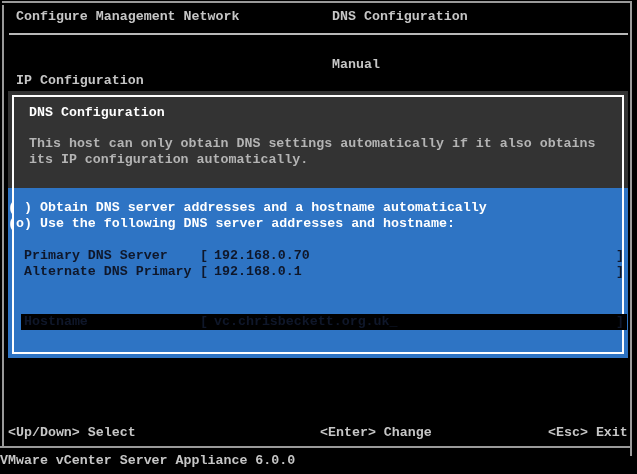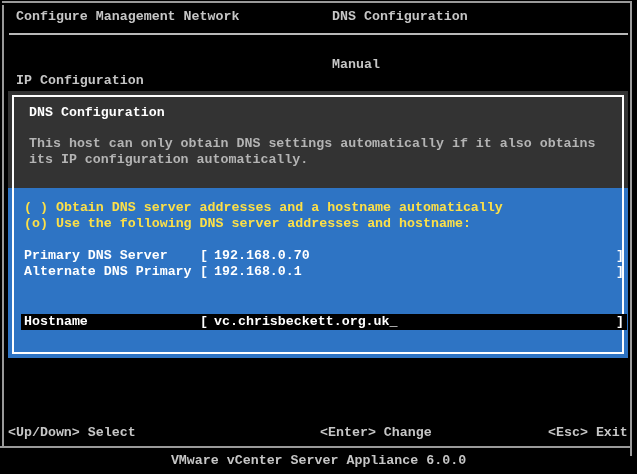--- a/index.html
+++ b/index.html
@@ -12,35 +12,35 @@
   
   .frame-line{position:absolute;background:#9a9a9a;}
   
   .divider{position:absolute;background:#b8b8b8;}
   
   .dialog{position:absolute;left:8px;top:91px;width:620px;height:267px;background:#2e74c4;}
   .dlg-top{position:absolute;left:0;top:0;width:620px;height:97px;background:#333333;}
   .dlg-border{position:absolute;left:4px;top:4px;right:4px;bottom:4px;border:2px solid #ffffff;pointer-events:none;}
   .dlg-title{color:#ffffff;}
   .dlg-desc{color:#b4b4b4;}
-  .opt-line{position:absolute;left:16px;height:16px;color:#fde047;}
-  .field-row{position:absolute;left:0;width:499px;height:16px;color:#ffffff;}
+  .opt-line{position:absolute;left:0;height:16px;color:#ffffff;}
+  .field-row{position:absolute;left:0;width:499px;height:16px;color:#0f172a;}
   .field-row.highlight .bar{position:absolute;left:13px;top:0;width:606px;height:16px;background:#000000;}
   .flabel{position:absolute;left:16px;top:0;}
   .fopen{position:absolute;left:192px;top:0;}
   .fvalue{position:absolute;left:206px;top:0;}
   .fclose{position:absolute;left:608px;top:0;}
   .cursor{display:inline;}
   .dlg-hints{position:absolute;left:12px;top:237px;height:16px;}
   .dlg-hints .key{color:#000000;}
   .dlg-hints .lbl{color:#454545;}
   .gap{display:inline-block;width:16px;}
   
   .footer-hint .key,.footer-hint .lbl{color:#c6c6c6;}
-  .version{position:absolute;left:0;top:453px;width:637px;text-align:center;color:#c6c6c6;}
+  .version{position:absolute;left:0;top:453px;width:637px;text-align:left;color:#c6c6c6;}
 </style>
 </head>
 <body>
 
 <div class="screen">
 
   <div class="frame-line" style="left:2px;top:1px;width:630px;height:2px;"></div>
   <div class="frame-line" style="left:2px;top:5px;width:2px;height:442px;"></div>
   <div class="frame-line" style="left:630px;top:3px;width:2px;height:453px;"></div>
   <div class="frame-line" style="left:0px;top:446px;width:630px;height:2px;"></div>

